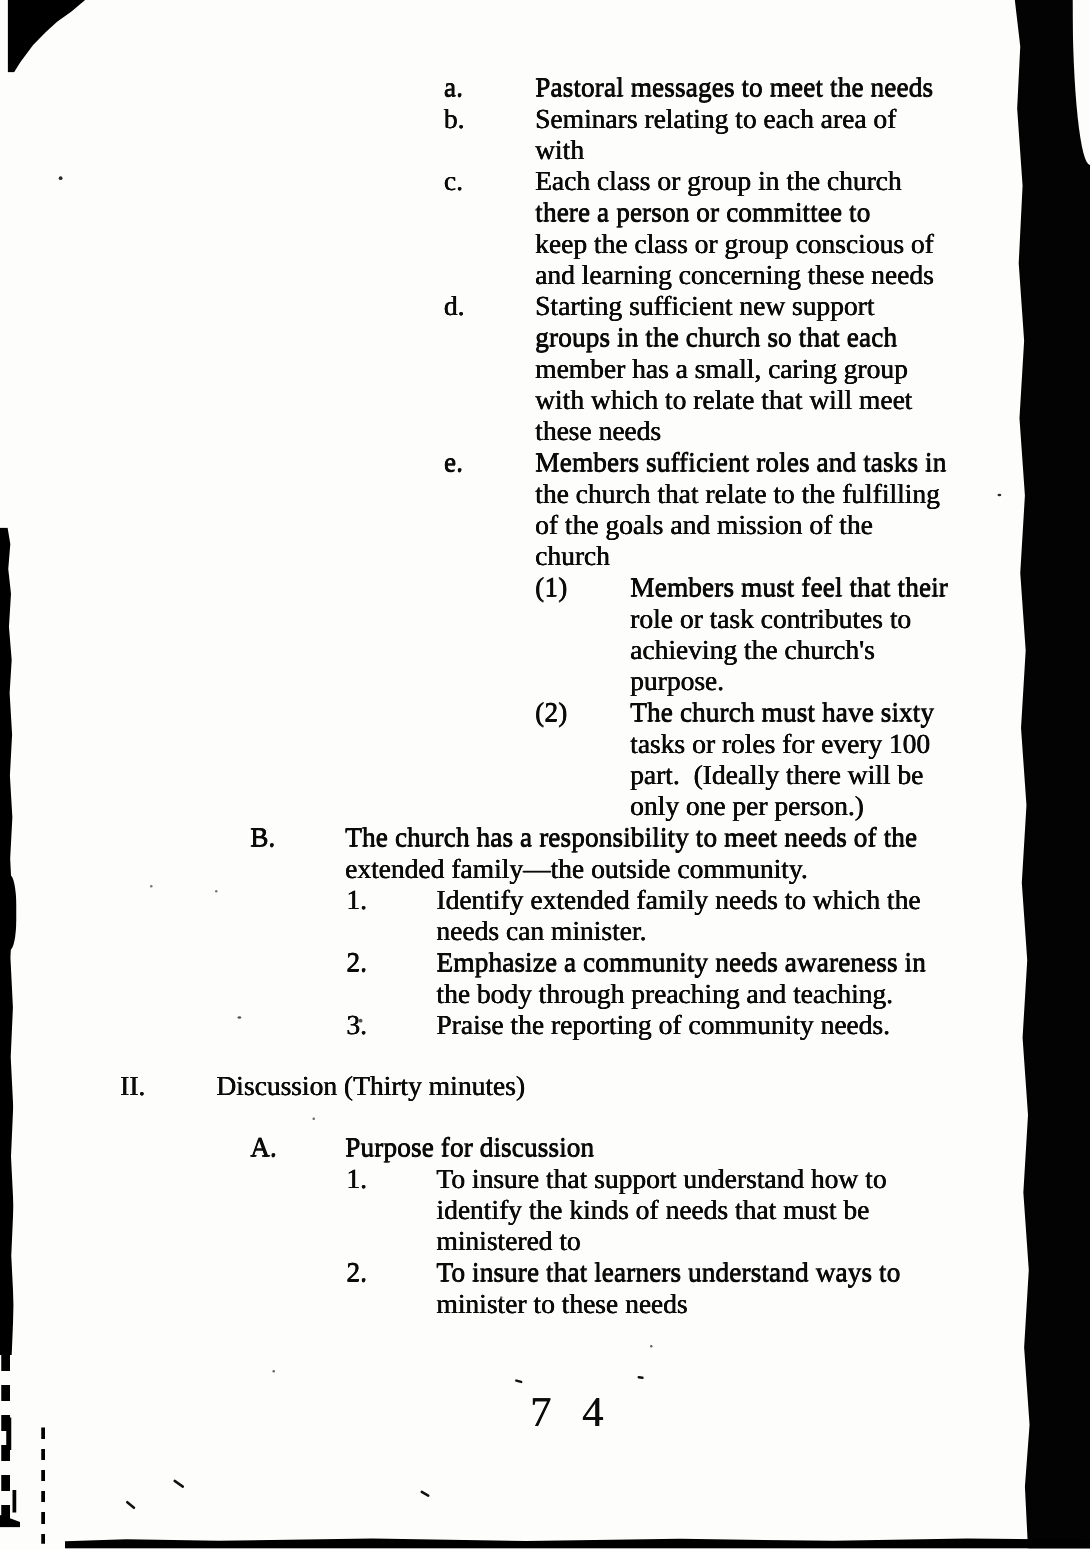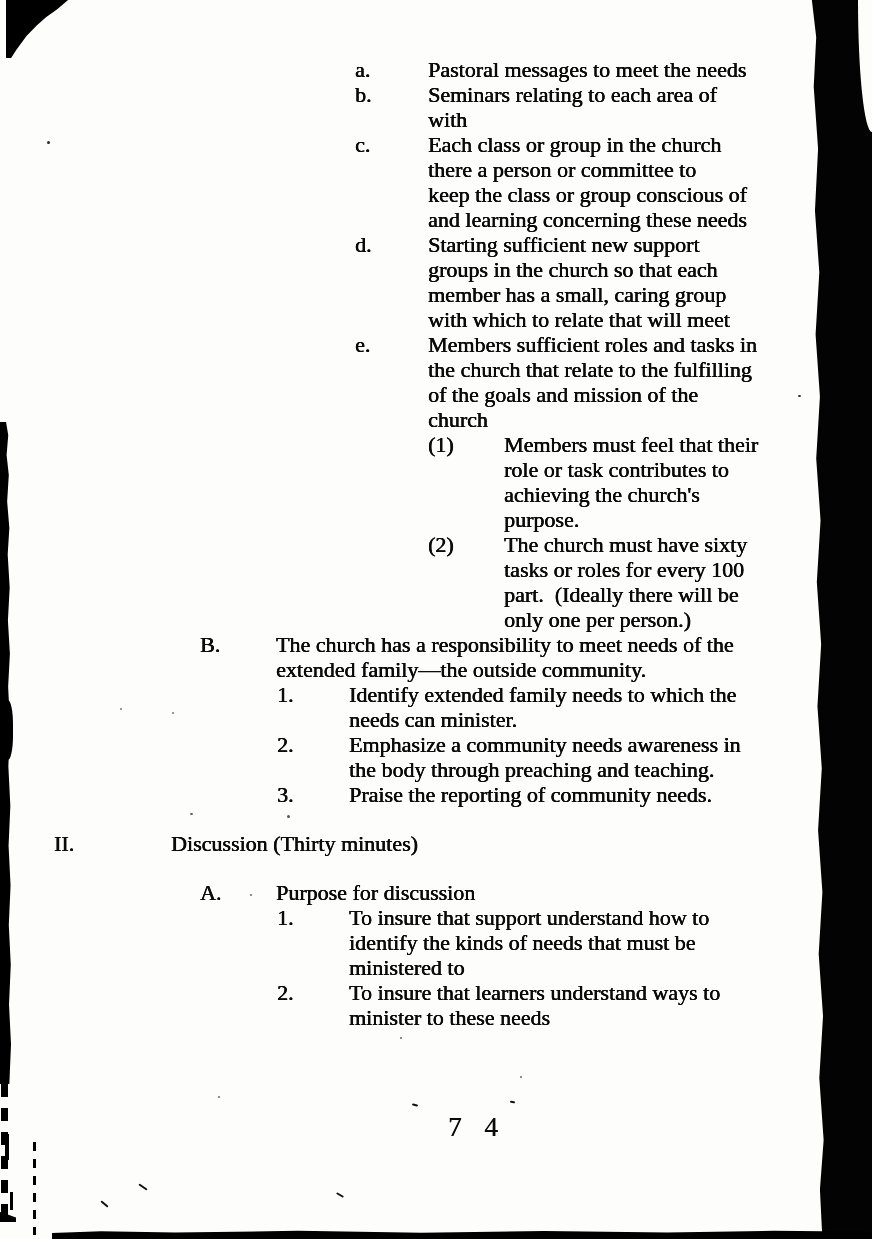--- a/index.html
+++ b/index.html
@@ -16,30 +16,30 @@
   
   .outline {
     position:absolute; left:0; top:57px; width:810px;
     font-size:22px; line-height:25px;
     text-shadow:0.4px 0 0 currentColor, 0 0.3px 0 currentColor;
   }
   .item { display:flex; align-items:flex-start; }
   .marker { flex:0 0 auto; white-space:pre; }
   .lines { flex:0 0 auto; }
   .line { white-space:pre; }
-  .lvl-roman  { margin-left:54px;gap:40px; } .lvl-roman  .marker { width:77px; }
+  .lvl-roman  { margin-left:96px; } .lvl-roman  .marker { width:77px; }
   .lvl-upper  { margin-left:200px; } .lvl-upper  .marker { width:76px; }
   .lvl-num    { margin-left:277px; } .lvl-num    .marker { width:72px; }
   .lvl-lower  { margin-left:355px; } .lvl-lower  .marker { width:73px; }
   .lvl-paren  { margin-left:428px; } .lvl-paren  .marker { width:76px; }
   .gap-before { margin-top:24px; }
 
   .page-number {
-    position:absolute; left:448px; top:1112px;
-    font-size:27px; letter-spacing:8px; white-space:pre;
+    position:absolute; left:424px; top:1112px;
+    font-size:34px; letter-spacing:8px; white-space:pre;
     text-shadow:0.4px 0 0 currentColor;
   }
 
   
   .blob-top-left {
     position:absolute; left:6px; top:0; width:64px; height:58px; background:#000;
     clip-path:polygon(0 0, 97% 0, 80% 16%, 62% 30%, 48% 44%, 32% 62%, 16% 86%, 8% 100%, 0 100%, 0 55%);
   }
   .right-band {
     position:absolute; right:0; top:0; bottom:0; width:62px; background:#030303;
@@ -117,20 +117,21 @@
           <div class="line">and learning concerning these needs</div>
         </div>
   </div>
       <div class="item lvl-lower">
     <span class="marker">d.</span>
     <div class="lines">
           <div class="line">Starting sufficient new support</div>
           <div class="line">groups in the church so that each</div>
           <div class="line">member has a small, caring group</div>
           <div class="line">with which to relate that will meet</div>
+          <div class="line">these needs</div>
         </div>
   </div>
       <div class="item lvl-lower">
     <span class="marker">e.</span>
     <div class="lines">
           <div class="line">Members sufficient roles and tasks in</div>
           <div class="line">the church that relate to the fulfilling</div>
           <div class="line">of the goals and mission of the</div>
           <div class="line">church</div>
         </div>

